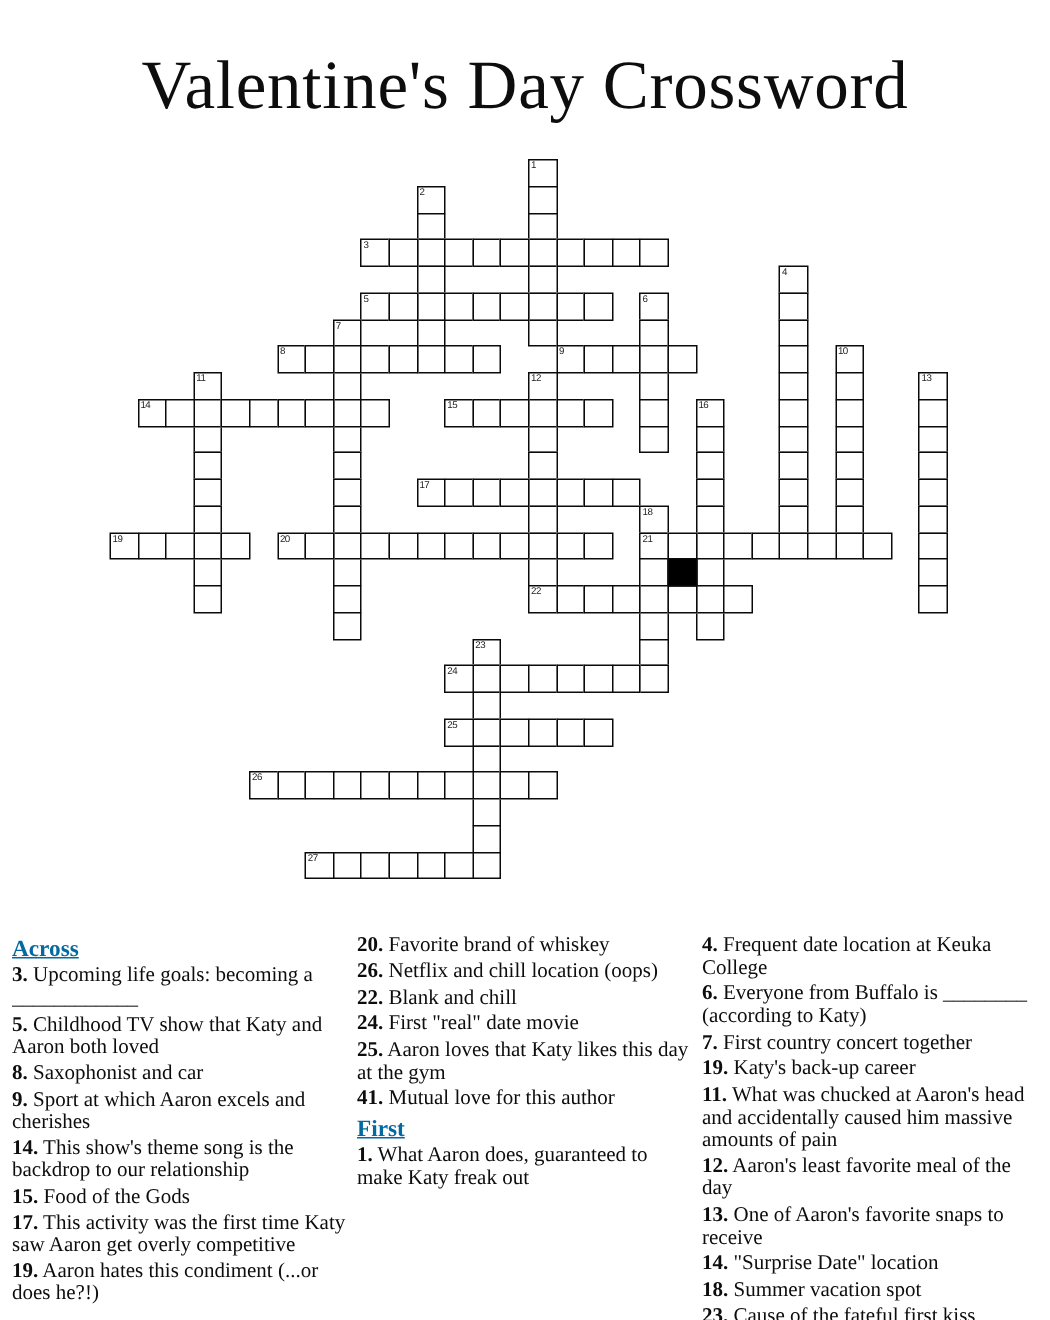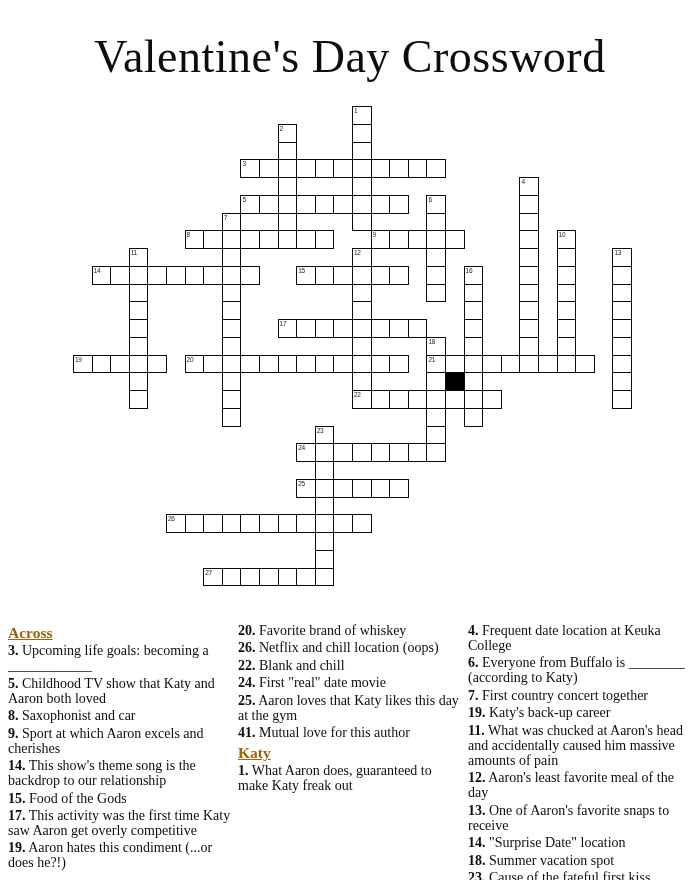--- a/index.html
+++ b/index.html
@@ -26,21 +26,21 @@
   .clues {
     position:absolute; left:8px; top:624px; width:688px;
     display:flex; gap:5px;
   }
   .ccol { overflow:hidden; }
   .ccol-1 { width:225px; }
   .ccol-2 { width:225px; }
   .ccol-3 { width:228px; }
   .chead {
     font-size:15.5px; font-weight:bold; text-decoration:underline;
-    line-height:1.12; margin-bottom:3px; color:#a16207;
+    line-height:1.12; margin-bottom:3px; color:#0369a1;
   }
   .clue {
     font-size:14px; line-height:1.07; margin-bottom:2.5px; color:#0d0d0d;
   }
   .clue b { font-weight:bold; }
 </style>
 </head>
 <body>
 
 <div class="title">Valentine's Day Crossword</div>
@@ -314,21 +314,21 @@
       <div class="clue"><b>17.</b> This activity was the first time Katy saw Aaron get overly competitive</div>
       <div class="clue"><b>19.</b> Aaron hates this condiment (...or does he?!)</div>
     </div>
   <div class="ccol ccol-2">
       <div class="clue"><b>20.</b> Favorite brand of whiskey</div>
       <div class="clue"><b>26.</b> Netflix and chill location (oops)</div>
       <div class="clue"><b>22.</b> Blank and chill</div>
       <div class="clue"><b>24.</b> First "real" date movie</div>
       <div class="clue"><b>25.</b> Aaron loves that Katy likes this day at the gym</div>
       <div class="clue"><b>41.</b> Mutual love for this author</div>
-      <div class="chead">Katy</div>
+      <div class="chead">First</div>
       <div class="clue"><b>1.</b> What Aaron does, guaranteed to make Katy freak out</div>
     </div>
   <div class="ccol ccol-3">
       <div class="clue"><b>4.</b> Frequent date location at Keuka College</div>
       <div class="clue"><b>6.</b> Everyone from Buffalo is ________ (according to Katy)</div>
       <div class="clue"><b>7.</b> First country concert together</div>
       <div class="clue"><b>19.</b> Katy's back-up career</div>
       <div class="clue"><b>11.</b> What was chucked at Aaron's head and accidentally caused him massive amounts of pain</div>
       <div class="clue"><b>12.</b> Aaron's least favorite meal of the day</div>
       <div class="clue"><b>13.</b> One of Aaron's favorite snaps to receive</div>

